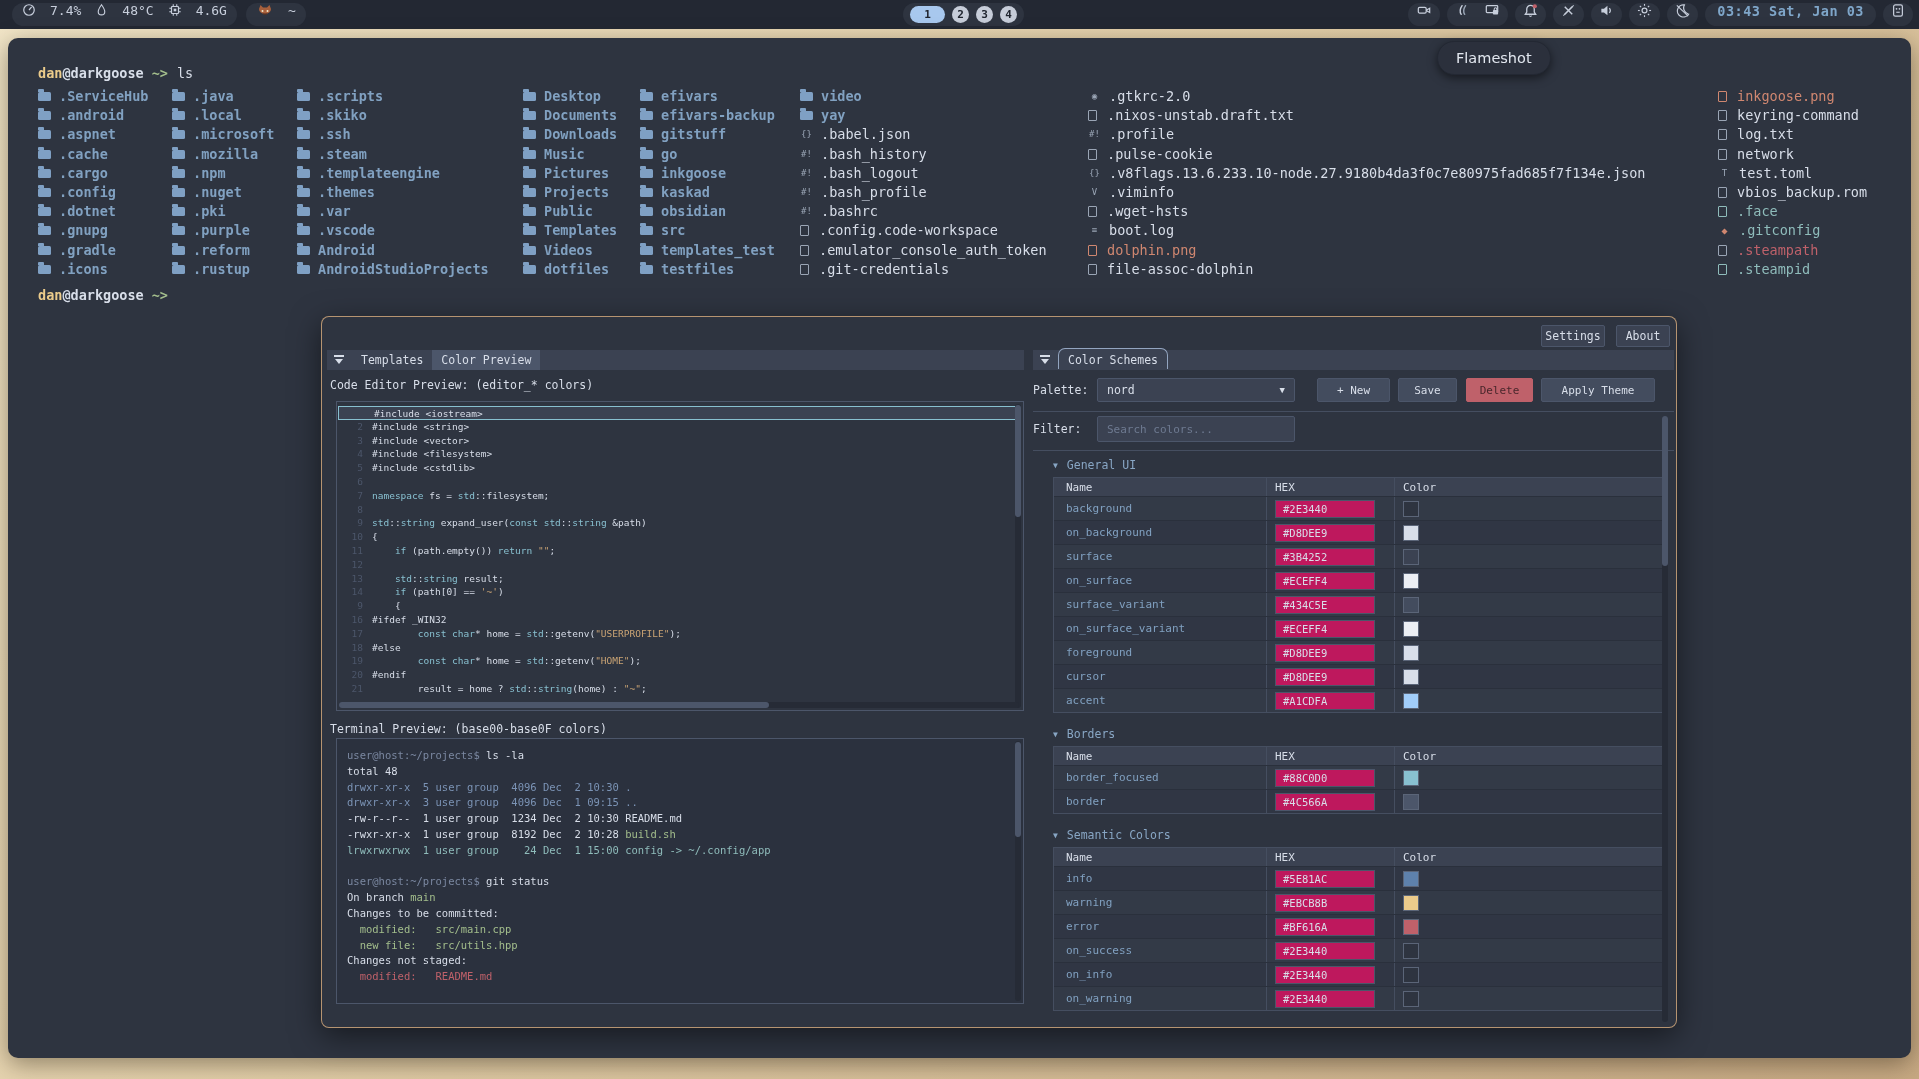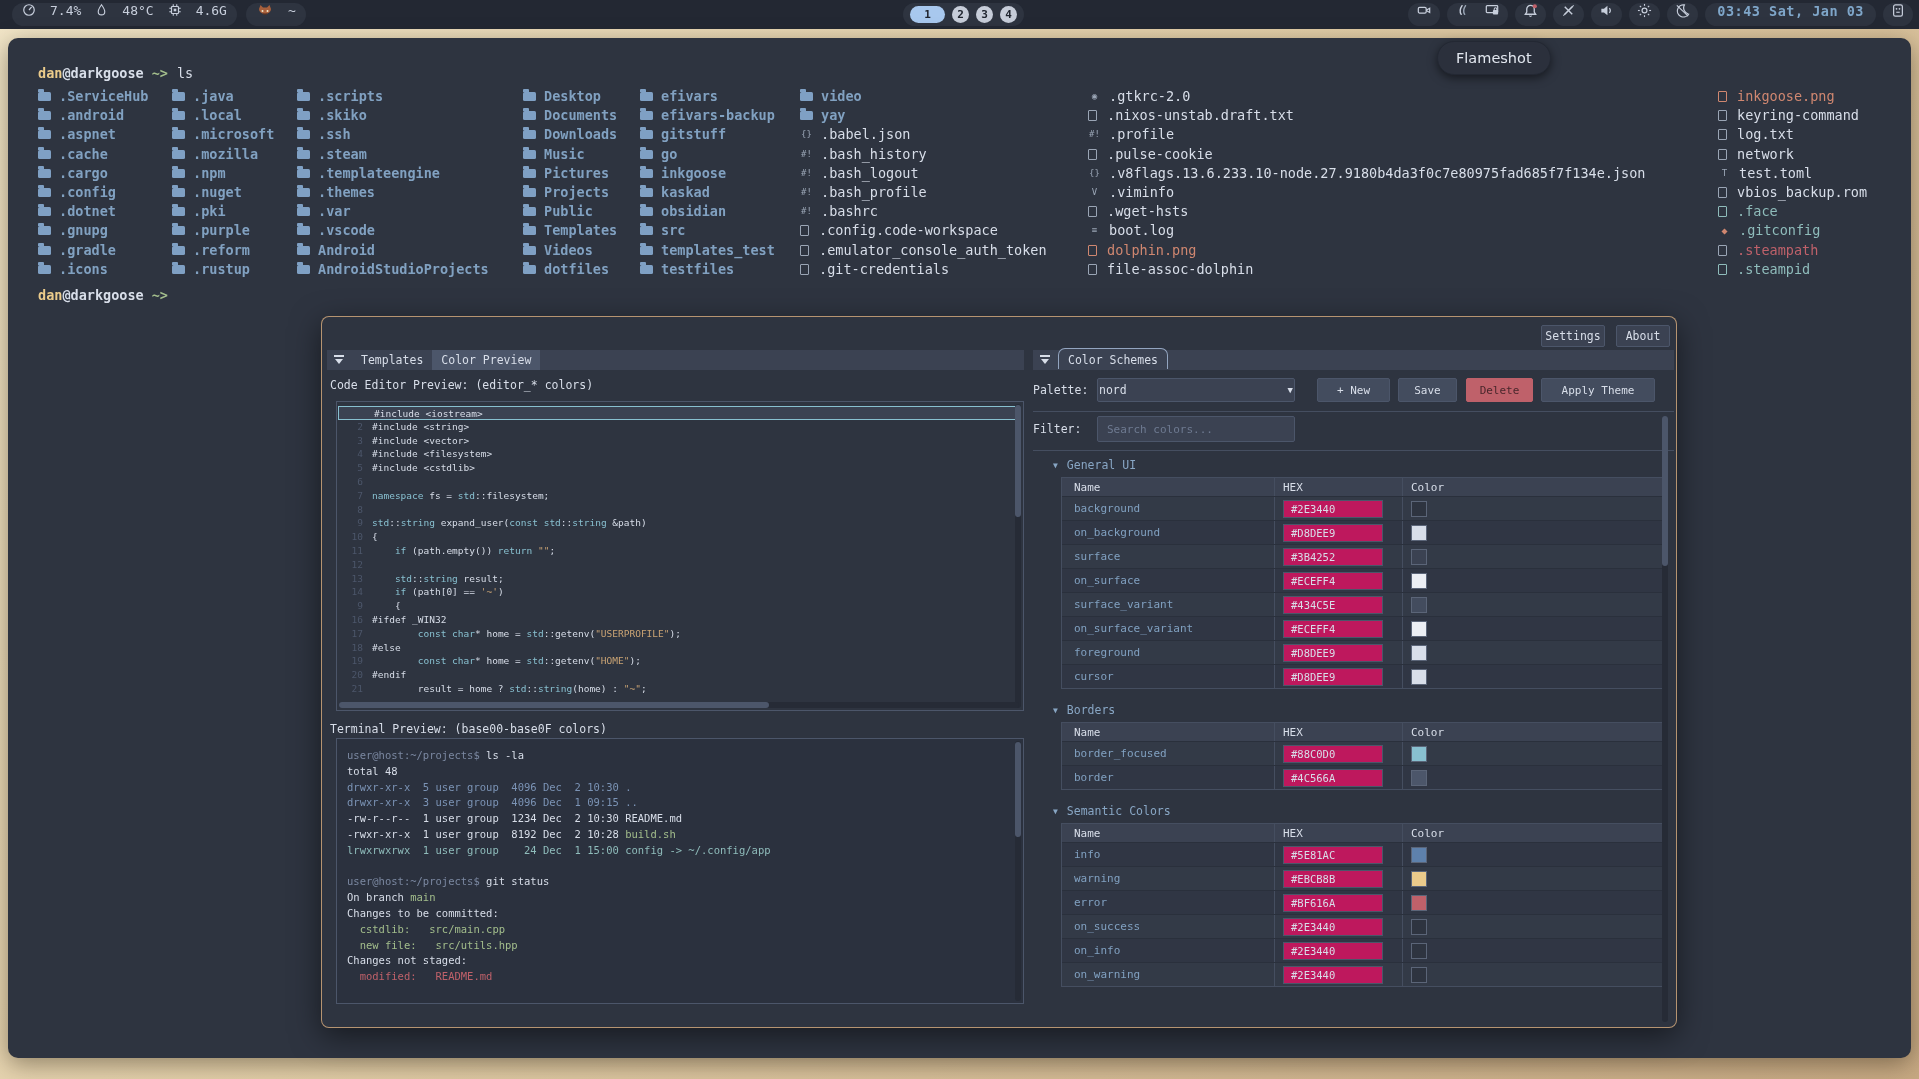--- a/index.html
+++ b/index.html
@@ -98,38 +98,38 @@
   .ts-p{color:#D8DEE9}.ts-pr{color:#7B88A1}.ts-d{color:#7B93B5}
   .ts-g{color:#A3BE8C}.ts-r{color:#BF616A}.ts-c{color:#8FBCBB}
   .tp-vs{right:2px;top:2px;height:260px}.tp-vth{top:1px;height:95px}
 
   
   .prow{position:absolute;display:flex;align-items:center;color:#D8DEE9;font-size:11.5px}
   .palette-row{left:711px;top:61px}
   .filter-row{left:711px;top:99px}
   .rlabel{width:64px;flex:none}
   .dropdown{width:198px;height:24px;background:#3B4252;border:1px solid #4C566A;border-radius:2px;
-            display:flex;align-items:center;padding:0 1px;justify-content:space-between}
+            display:flex;align-items:center;padding:0 9px;justify-content:space-between}
   .chev{font-size:9px;color:#D8DEE9}
   .abtn{height:24px;border-radius:2px;background:#434C5E;color:#D8DEE9;font-size:11px;
         display:flex;align-items:center;justify-content:center;border:1px solid #4C566A}
   .b-new{width:73px;margin-left:22px}.b-save{width:59px;margin-left:8px}
   .b-del{width:67px;margin-left:9px;background:#BF616A;color:#4A272C;border-color:#BF616A}
   .b-apply{width:114px;margin-left:8px}
   .filter-input{width:198px;height:26px;background:#3B4252;border:1px solid #4C566A;border-radius:2px;
         color:#D8DEE9;font-family:"DejaVu Sans Mono",monospace;font-size:11px;padding:0 9px;outline:none}
   .filter-input::placeholder{color:#6E7A91}
   .hdiv{position:absolute;left:711px;width:641px;height:1px;background:#454E60}
   .div1{top:94px}.div2{top:133px}
 
   .sections{position:absolute;left:711px;top:136px;width:629px;height:572px;overflow:hidden}
   .sec{margin-bottom:9px}
   .sec-h{display:flex;align-items:center;color:#88A6C4;font-size:11.5px;padding:5px 0 5px 20px}
   .sec-h .tri{font-size:8px;margin-right:9px;color:#88A6C4}
-  .ctable{margin-left:28px;width:714px;border:1px solid #454E60}
+  .ctable{margin-left:20px;width:714px;border:1px solid #454E60}
   .crow{display:flex;align-items:center;height:24px;background:#333A47;border-top:1px solid #2A303C}
   .crow.alt{background:#303644}
   .crow.chead{height:18px;background:#3B4252;border-top:none;font-size:11px;color:#D8DEE9}
   .ccell{height:100%;display:flex;align-items:center}
   .c0{width:212px;padding-left:12px}.c1{width:128px;border-left:1px solid #454E60;padding-left:8px}
   .c2{flex:1;border-left:1px solid #454E60;padding-left:8px}
   .cname{color:#81A1C1;font-size:11px}
   .hexbox{display:inline-flex;align-items:center;width:100px;height:18px;background:#be185d;
           border:1px solid #4C566A;padding:0 7px;font-size:10.5px;color:#D8DEE9}
   .swatch{width:16px;height:16px;border:1px solid #5B6578;display:inline-block}
@@ -416,21 +416,21 @@
             <div class="tl"><span class="ts-p">total 48</span></div>
             <div class="tl"><span class="ts-d">drwxr-xr-x  5 user group  4096 Dec  2 10:30 .</span></div>
             <div class="tl"><span class="ts-d">drwxr-xr-x  3 user group  4096 Dec  1 09:15 ..</span></div>
             <div class="tl"><span class="ts-p">-rw-r--r--  1 user group  1234 Dec  2 10:30 README.md</span></div>
             <div class="tl"><span class="ts-p">-rwxr-xr-x  1 user group  8192 Dec  2 10:28 </span><span class="ts-g">build.sh</span></div>
             <div class="tl"><span class="ts-c">lrwxrwxrwx  1 user group    24 Dec  1 15:00 config -&gt; ~/.config/app</span></div>
             <div class="tl"><span class="ts-p"> </span></div>
             <div class="tl"><span class="ts-pr">user@host:~/projects$ </span><span class="ts-p">git status</span></div>
             <div class="tl"><span class="ts-p">On branch </span><span class="ts-g">main</span></div>
             <div class="tl"><span class="ts-p">Changes to be committed:</span></div>
-            <div class="tl"><span class="ts-g">  cstdlib:   src/main.cpp</span></div>
+            <div class="tl"><span class="ts-g">  modified:   src/main.cpp</span></div>
             <div class="tl"><span class="ts-g">  new file:   src/utils.hpp</span></div>
             <div class="tl"><span class="ts-p">Changes not staged:</span></div>
             <div class="tl"><span class="ts-r">  modified:   README.md</span></div>
           </div>
         <div class="vscroll tp-vs">
             <div class="vthumb tp-vth"></div>
           </div>
       </div>
 
       <div class="strip strip-r">
@@ -531,20 +531,29 @@
               </div>
               <div class="crow alt">
                 <div class="ccell c0 cname">cursor</div>
                 <div class="ccell c1">
                   <span class="hexbox">#D8DEE9</span>
                 </div>
                 <div class="ccell c2">
                   <span class="swatch" style="background: rgb(216, 222, 233);"></span>
                 </div>
               </div>
+              <div class="crow">
+                <div class="ccell c0 cname">accent</div>
+                <div class="ccell c1">
+                  <span class="hexbox">#A1CDFA</span>
+                </div>
+                <div class="ccell c2">
+                  <span class="swatch" style="background: rgb(161, 205, 250);"></span>
+                </div>
+              </div>
             </div>
           </div>
           <div class="sec">
             <div class="sec-h">
               <span class="tri">▼</span>
               <span class="sec-title">Borders</span>
             </div>
             <div class="ctable">
               <div class="crow chead">
                 <div class="ccell c0">Name</div>

